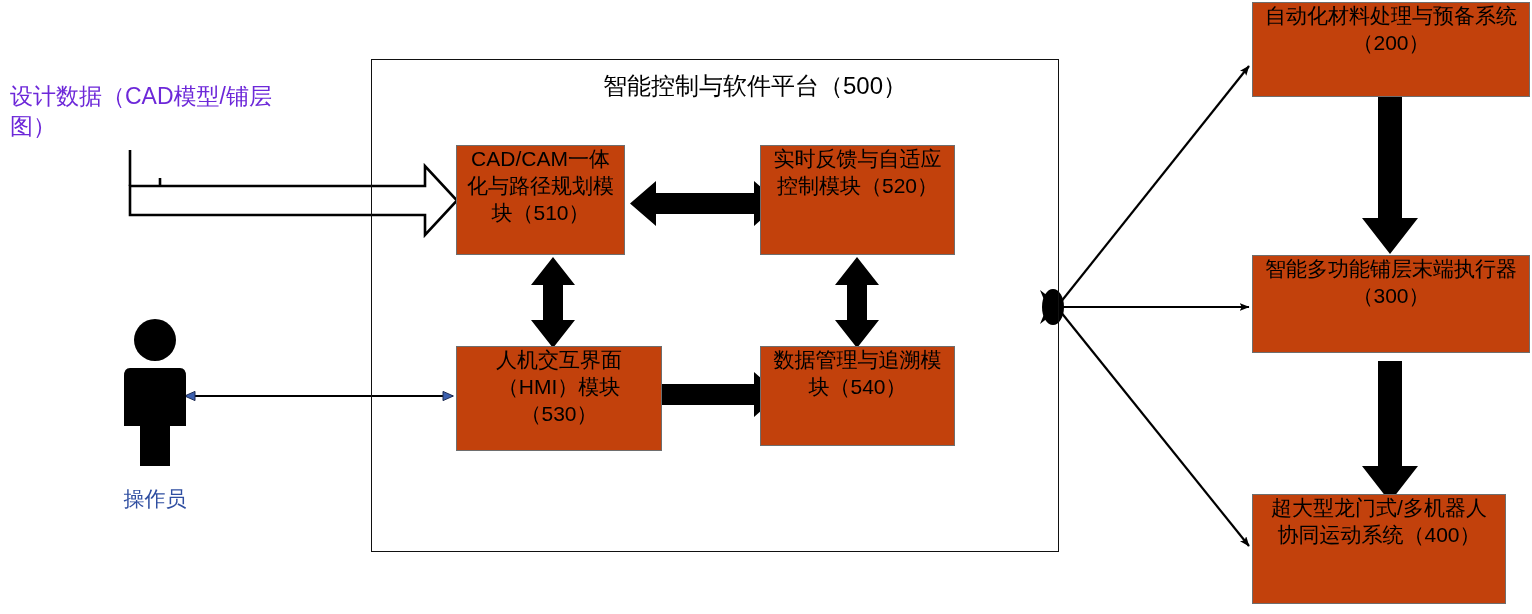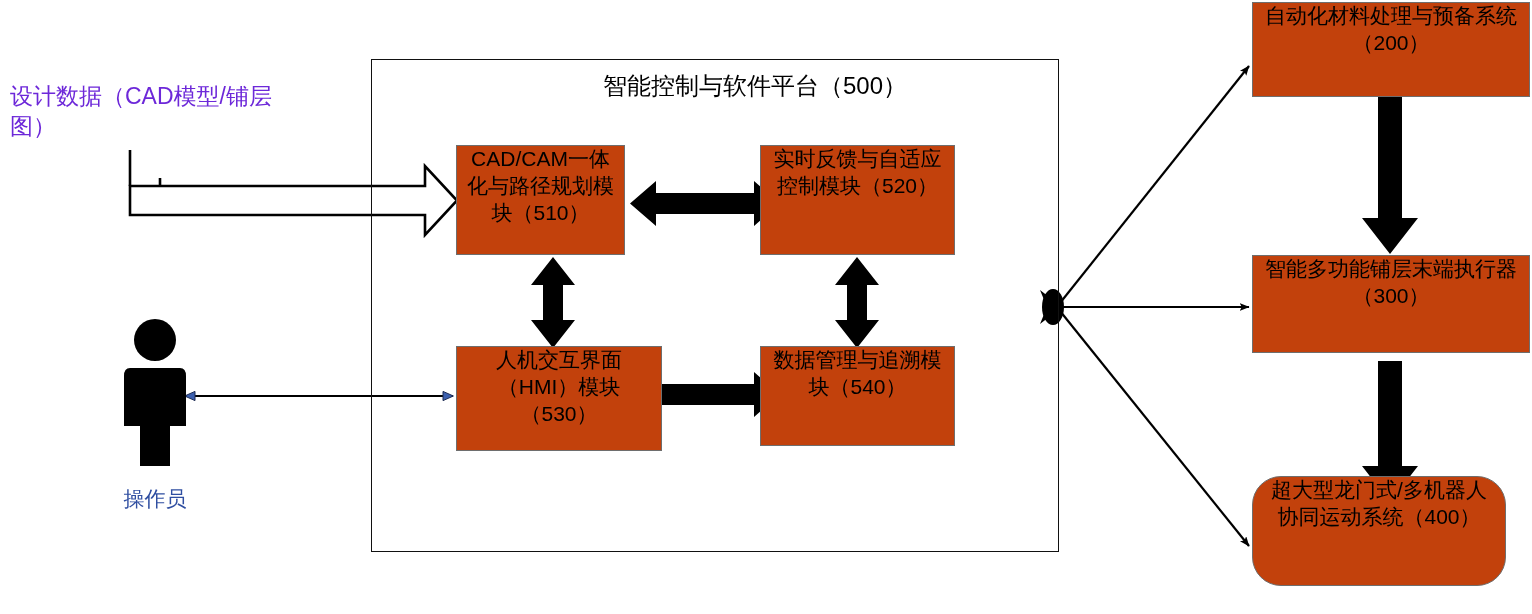--- a/index.html
+++ b/index.html
@@ -166,17 +166,17 @@
   </div>
 
   <div class="node-box right-sys" style="left:1252px; top:2px; width:278px; height:95px;">
     <span>自动化材料处理与预备系统（200）</span>
   </div>
 
   <div class="node-box right-sys" style="left:1252px; top:255px; width:278px; height:98px;">
     <span>智能多功能铺层末端执行器（300）</span>
   </div>
 
-  <div class="node-box right-sys" style="left:1252px; top:476px; width:254px; height:110px;border-radius:29px;">
+  <div class="node-box right-sys" style="left:1252px; top:494px; width:254px; height:110px;">
     <span>超大型龙门式/多机器人协同运动系统（400）</span>
   </div>
 
 </div>
 
 </body></html>

